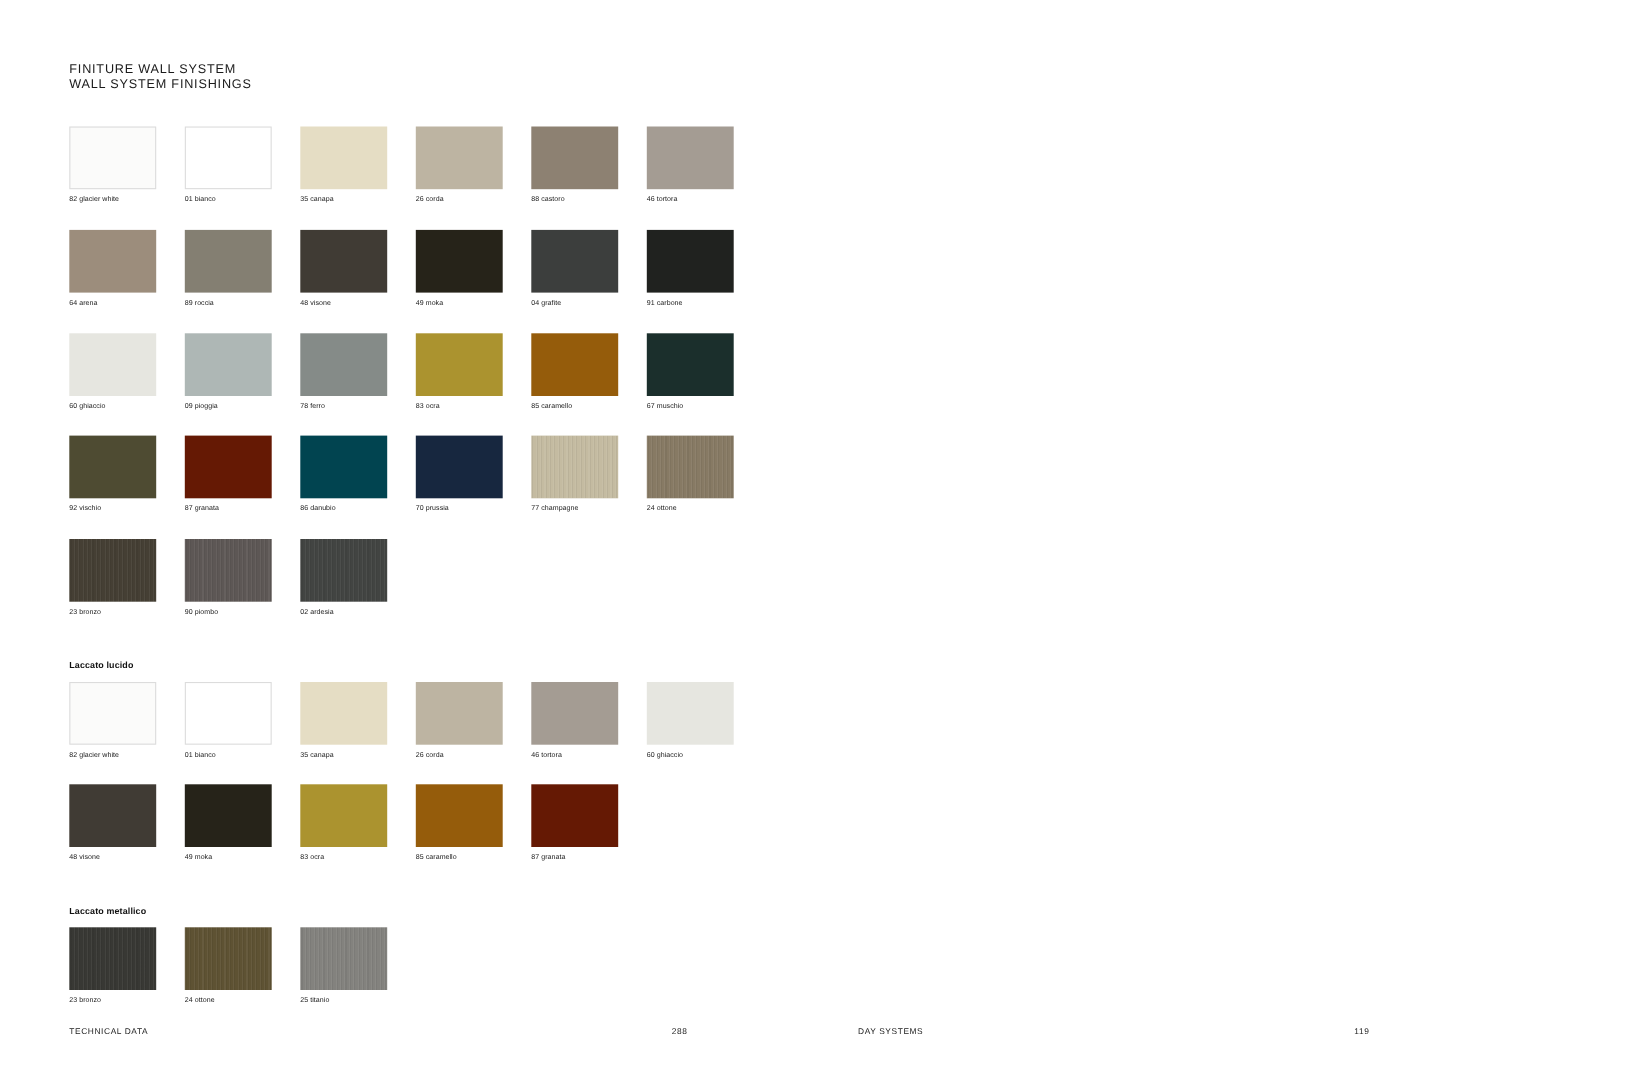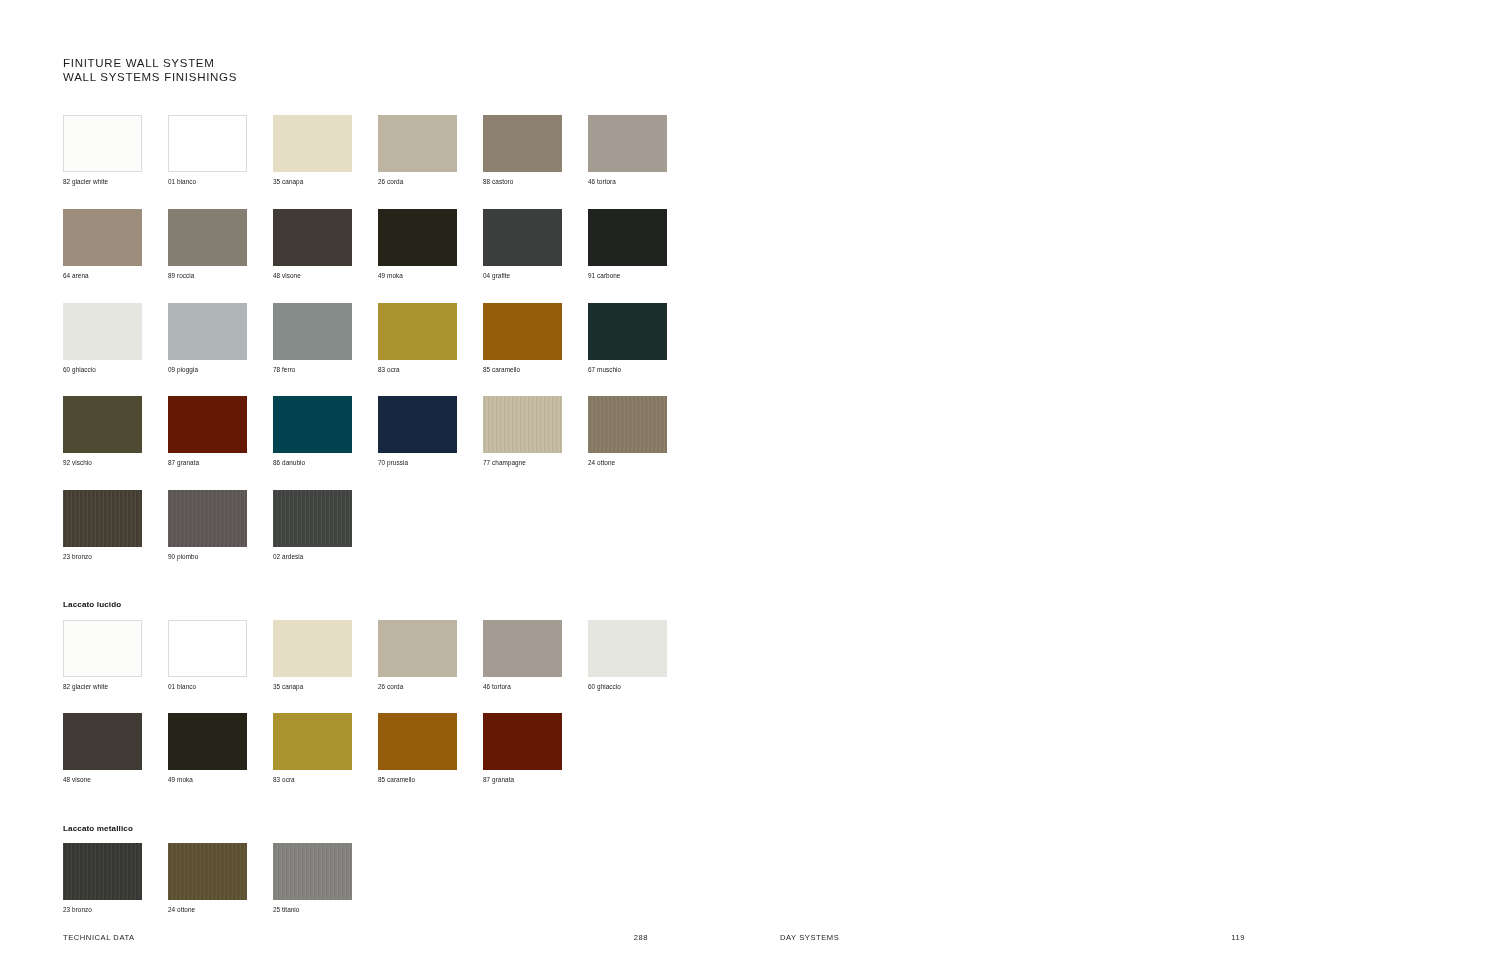--- a/index.html
+++ b/index.html
@@ -71,21 +71,21 @@
     line-height: 8.6px;
     color: #202020;
     margin-top: 6px;
     letter-spacing: 0.05px;
     white-space: pre-line;
   }
 
   .footer {
     position: absolute;
     left: 63px;
-    right: 55px;
+    right: 78px;
     bottom: 26px;
     display: flex;
     justify-content: space-between;
     font-size: 7.6px;
     letter-spacing: 0.55px;
     color: #1b1b1b;
   }
   .page.right .footer { left: 77px; right: 70px; }
   .footer .pg { font-weight: 400; text-align: right; }
   .tex-grain { position: relative; overflow: hidden; }
@@ -99,21 +99,21 @@
 </style>
 </head>
 <body>
 
 <div class="spread">
 
   <div class="page left">
 
     <div class="doc-title">
       <div>FINITURE WALL SYSTEM</div>
-      <div>WALL SYSTEMS FINISHINGS</div>
+      <div>WALL SYSTEM FINISHINGS</div>
     </div>
 
     <div class="section">
       <div class="grid" id="grid-L0" style="width: 640px;">
           <div class="sw">
             <div class="chip bordered" style="background: rgb(251, 251, 250);"></div>
             <div class="cap">82 glacier white</div>
           </div>
           <div class="sw">
             <div class="chip bordered" style="background: rgb(255, 255, 255);"></div>

